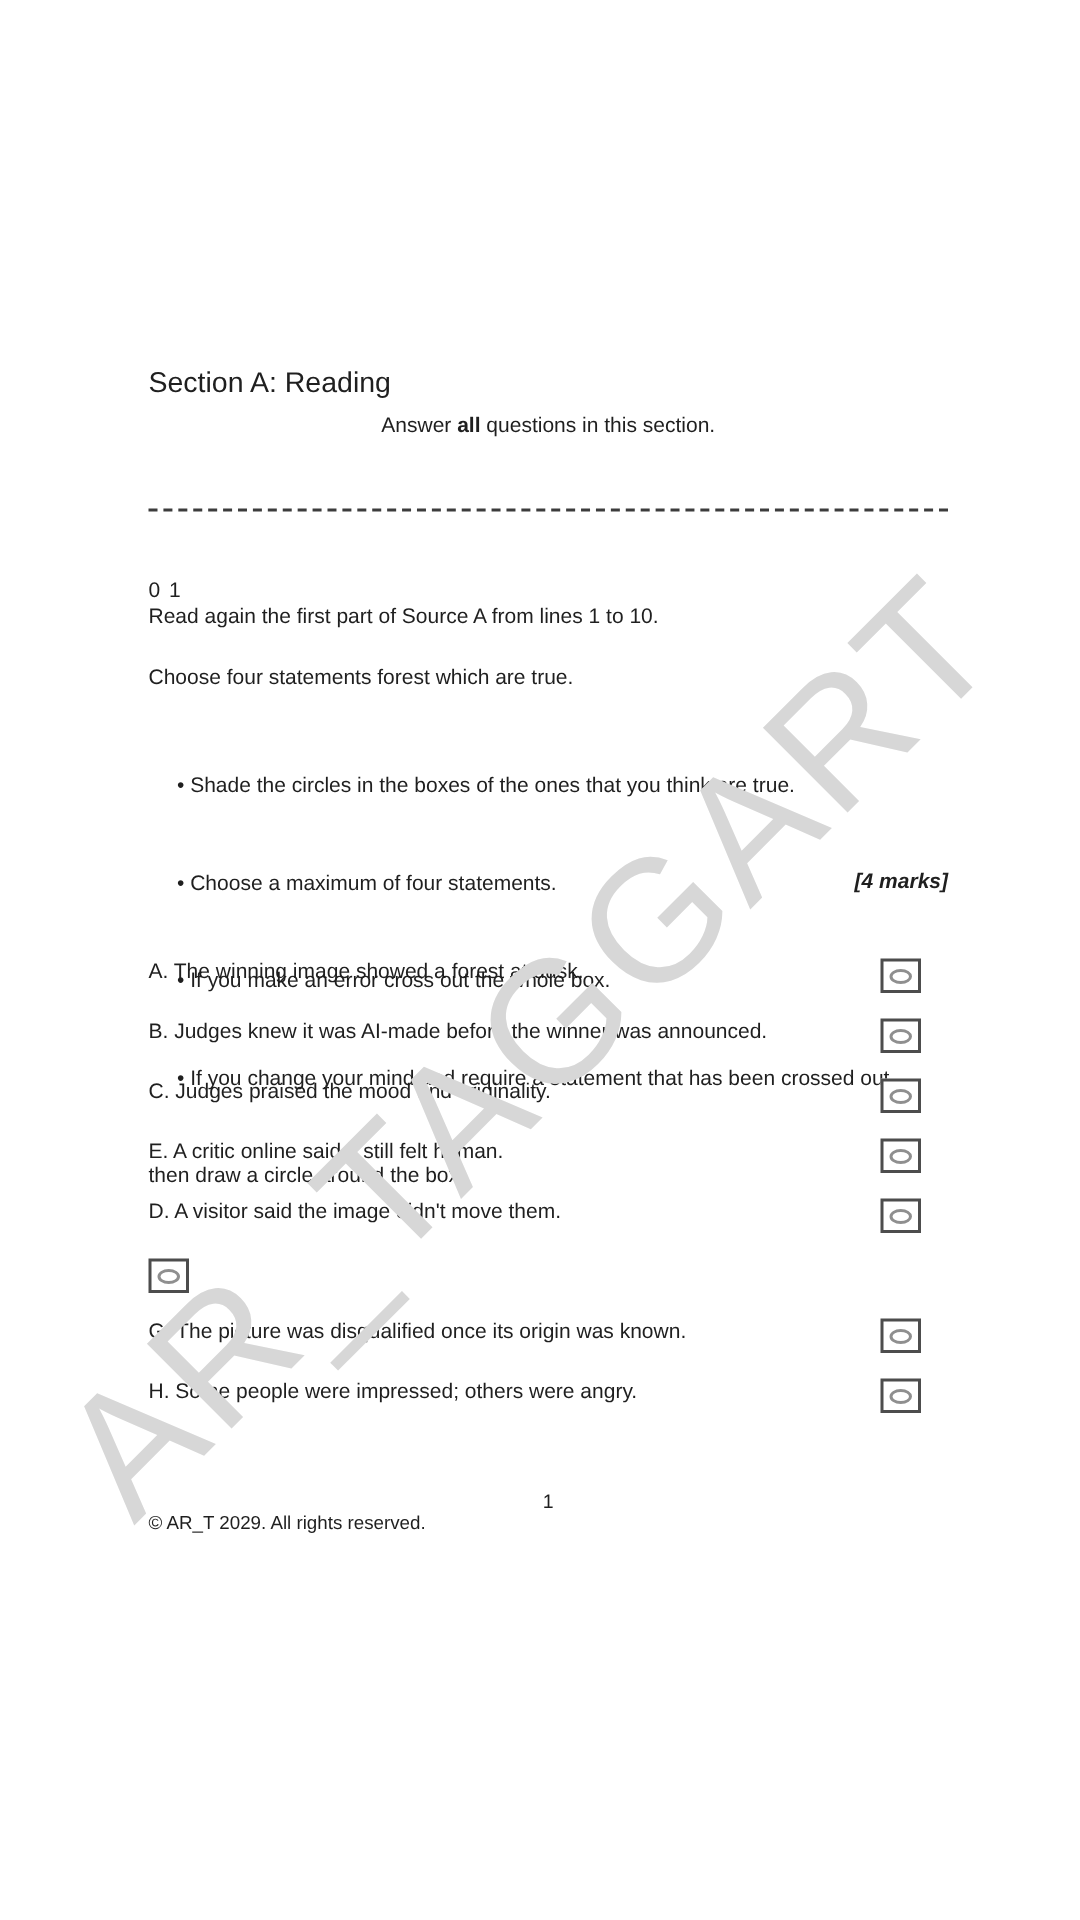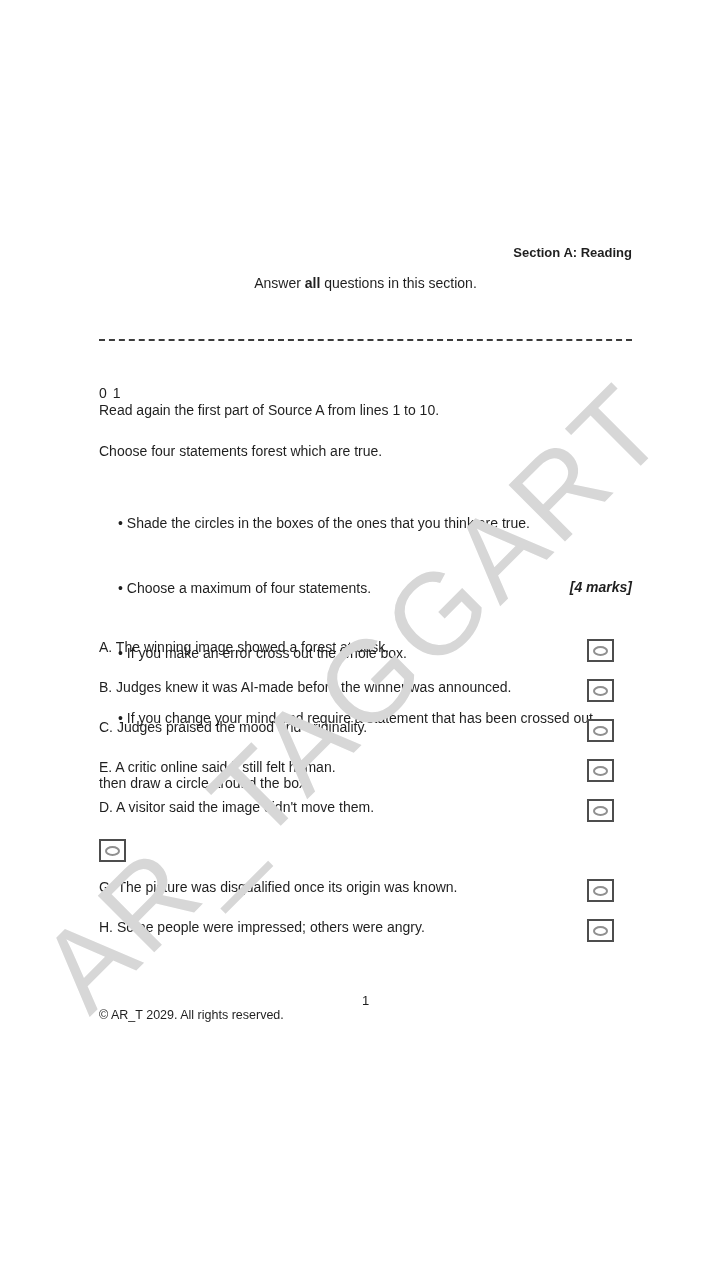--- a/index.html
+++ b/index.html
@@ -26,23 +26,23 @@
     font-weight: 400;
     letter-spacing: 5px;
     color: #d7d7d7;
     white-space: nowrap;
     z-index: 5;
     user-select: none;
   }
 
   .section-title {
     top: 245px;
-    text-align: right;
-    font-weight: bold;
-    font-size: 13px;
+    text-align: left;
+    font-weight: normal;
+    font-size: 19px;
   }
   .center-line { text-align: center; }
   .instr1 { top: 275px; }
   .instr2 { top: 295px; }
   .b { font-weight: bold; margin-top: 48px; }
 
   .divider {
     top: 339px;
     height: 0;
     border-top: 2px dashed #3c3c3c;

